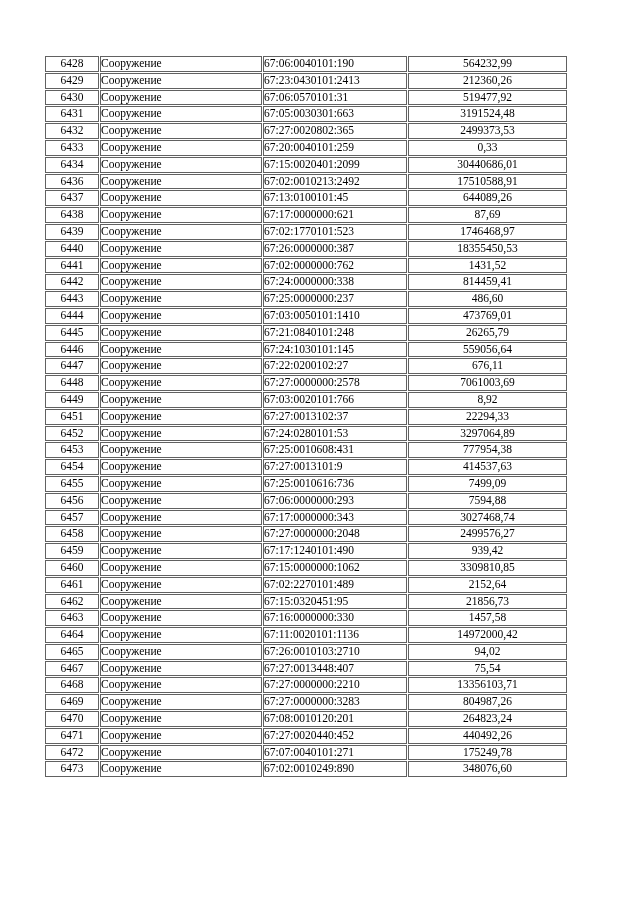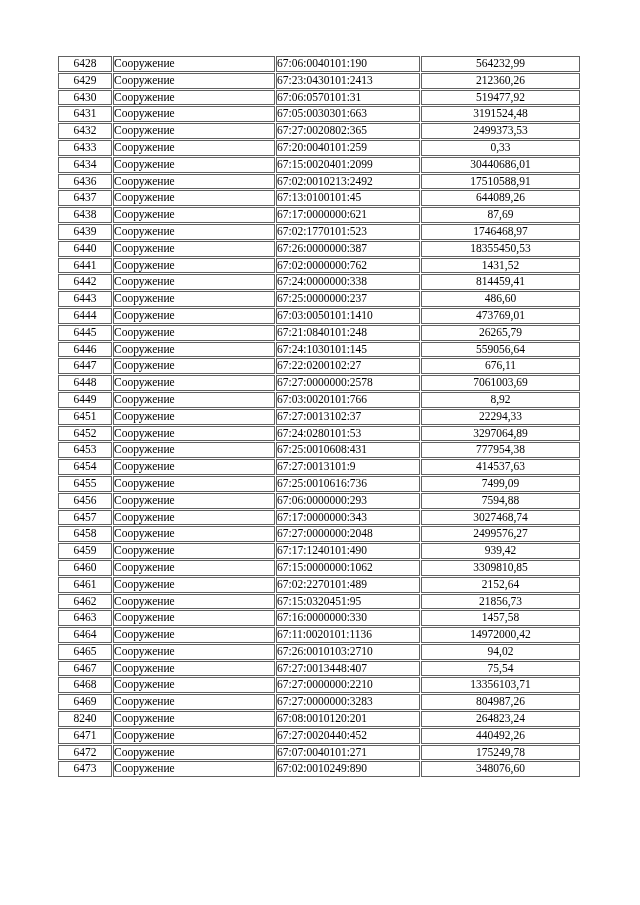--- a/index.html
+++ b/index.html
@@ -14,21 +14,21 @@
     font-family: "Liberation Serif", "DejaVu Serif", serif;
     overflow: hidden;
   }
   .page {
     position: absolute;
     inset: 0;
     background: #ffffff;
   }
   table.data-table {
     position: absolute;
-    left: 57px;
+    left: 44px;
     top: 55px;
     width: 519px;
     table-layout: fixed;
     border-collapse: separate;
     border-spacing: 1px;
   }
   table.data-table td {
     border: 1px solid #616161;
     font-size: 11.5px;
     line-height: 13.8px;
@@ -285,21 +285,21 @@
           <td class="c-cad">67:27:0000000:2210</td>
           <td class="c-val">13356103,71</td>
         </tr>
         <tr>
           <td class="c-num">6469</td>
           <td class="c-type">Сооружение</td>
           <td class="c-cad">67:27:0000000:3283</td>
           <td class="c-val">804987,26</td>
         </tr>
         <tr>
-          <td class="c-num">8240</td>
+          <td class="c-num">6470</td>
           <td class="c-type">Сооружение</td>
           <td class="c-cad">67:08:0010120:201</td>
           <td class="c-val">264823,24</td>
         </tr>
         <tr>
           <td class="c-num">6471</td>
           <td class="c-type">Сооружение</td>
           <td class="c-cad">67:27:0020440:452</td>
           <td class="c-val">440492,26</td>
         </tr>

